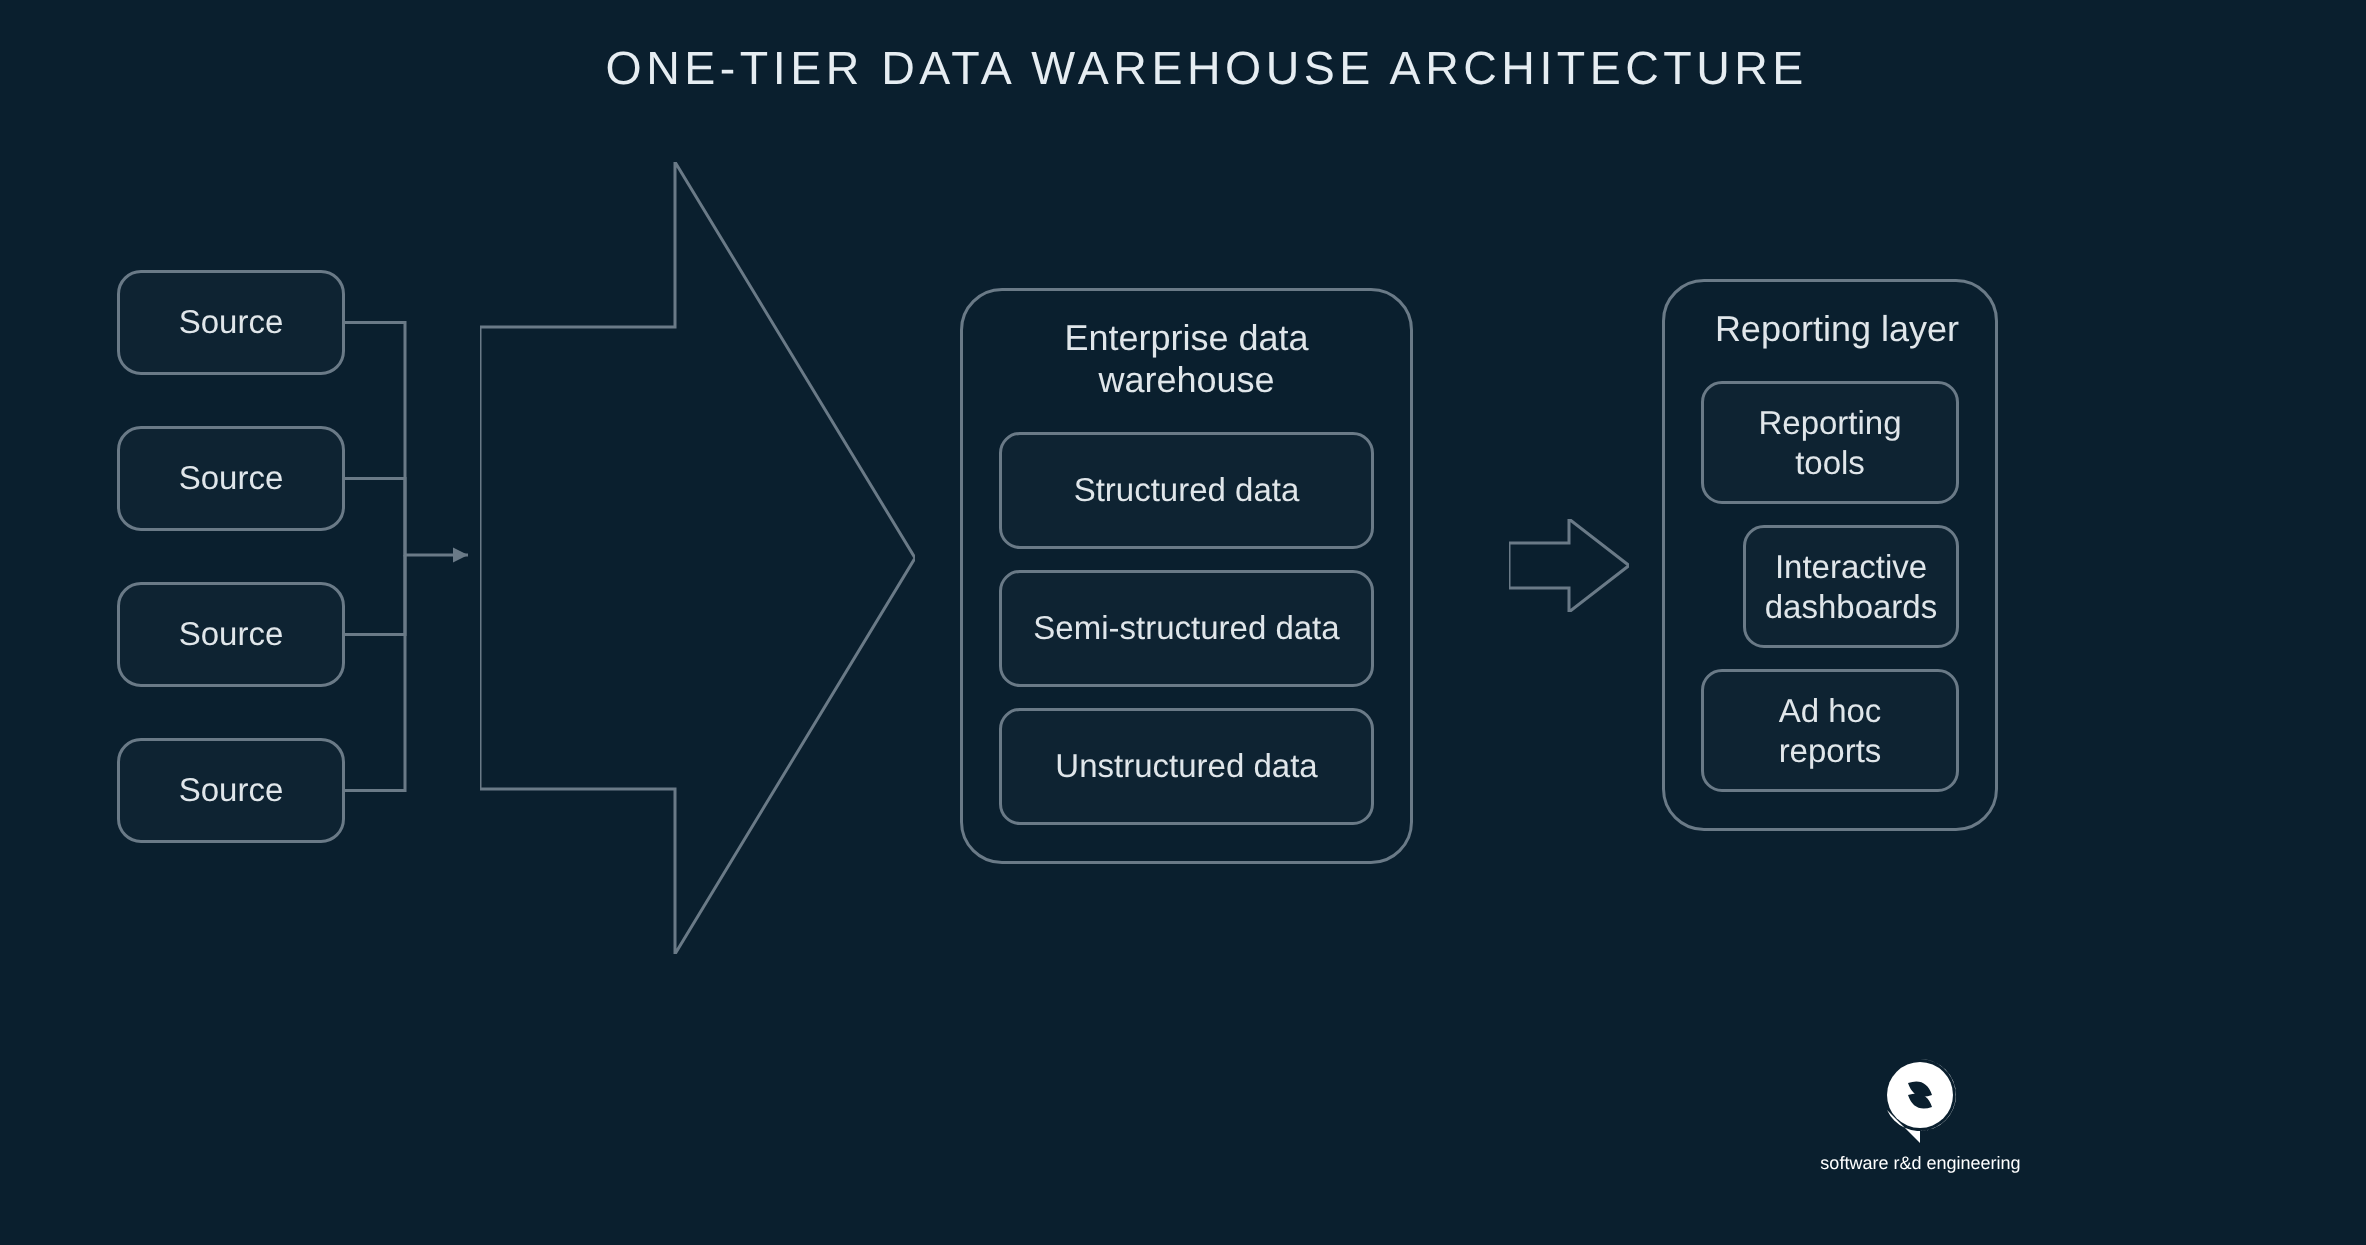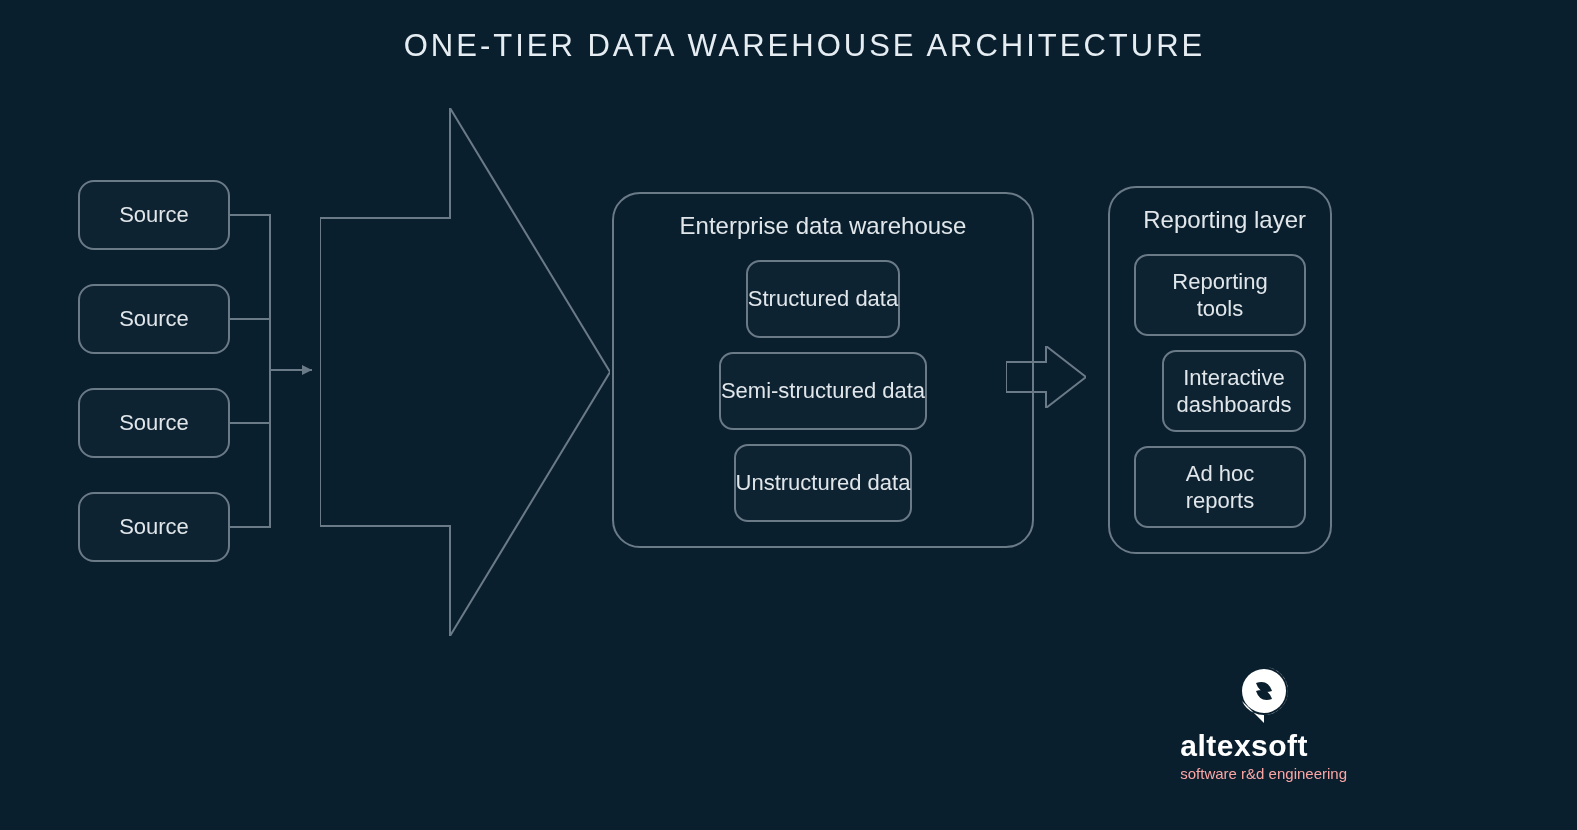--- a/index.html
+++ b/index.html
@@ -97,22 +97,22 @@
     height: 60px;
     margin: 0 auto 6px auto;
     position: relative;
   }
   .logo-name {
     font-size: 30px;
     font-weight: 600;
     letter-spacing: 0.5px;
   }
   .logo-tag {
-    font-size: 15px;
-    color: #fca5a5;
+    font-size: 12px;
+    color: #ffffff;
     margin-top: 2px;
   }
   .connector-svg {
     position: absolute;
     pointer-events: none;
   }
 </style>
 </head>
 <body>
 
@@ -132,21 +132,21 @@
   </g>
   <polygon points="82,190 72,185 72,195" fill="#6a7a87"></polygon>
 </svg>
 
 <div class="big-arrow" style="left:320px; top:108px; width:290px; height:528px;">
   <svg viewBox="0 0 290 528" preserveAspectRatio="none">
     <polygon points="0,110 130,110 130,0 290,264 130,528 130,418 0,418" fill="none" stroke="#6a7a87" stroke-width="2"></polygon>
   </svg>
 </div>
 
-<div class="panel" style="left:612px; top:192px; width:422px;align-items:center;">
+<div class="panel" style="left:640px; top:192px; width:302px;">
   <div class="panel-title">Enterprise data warehouse</div>
   <div class="inner-box" style="height:78px;">Structured data</div>
   <div class="inner-box" style="height:78px;">Semi-structured data</div>
   <div class="inner-box" style="height:78px;">Unstructured data</div>
 </div>
 
 <div class="small-arrow" style="left:1006px; top:346px; width:80px; height:62px;">
   <svg viewBox="0 0 80 62" width="80" height="62">
     <polygon points="0,16 40,16 40,0 80,31 40,62 40,46 0,46" fill="none" stroke="#6a7a87" stroke-width="2"></polygon>
   </svg>
@@ -160,15 +160,14 @@
 </div>
 
 <div class="logo">
   <div class="logo-mark">
     <svg viewBox="0 0 60 60" width="60" height="60">
       <path d="M30 4 a24 24 0 1 1 -22 34 L30 60 L30 52 a24 24 0 1 0 0 -48 Z" fill="#fff"></path>
       <circle cx="30" cy="28" r="22" fill="#fff"></circle>
       <path d="M22 20 q12 -4 16 8 q-12 4 -16 -8 M38 36 q-12 4 -16 -8 q12 -4 16 8" fill="#0a1f2e"></path>
     </svg>
   </div>
-  <div class="logo-name">altexsoft</div>
   <div class="logo-tag">software r&amp;d engineering</div>
 </div>
 
 </body></html>

